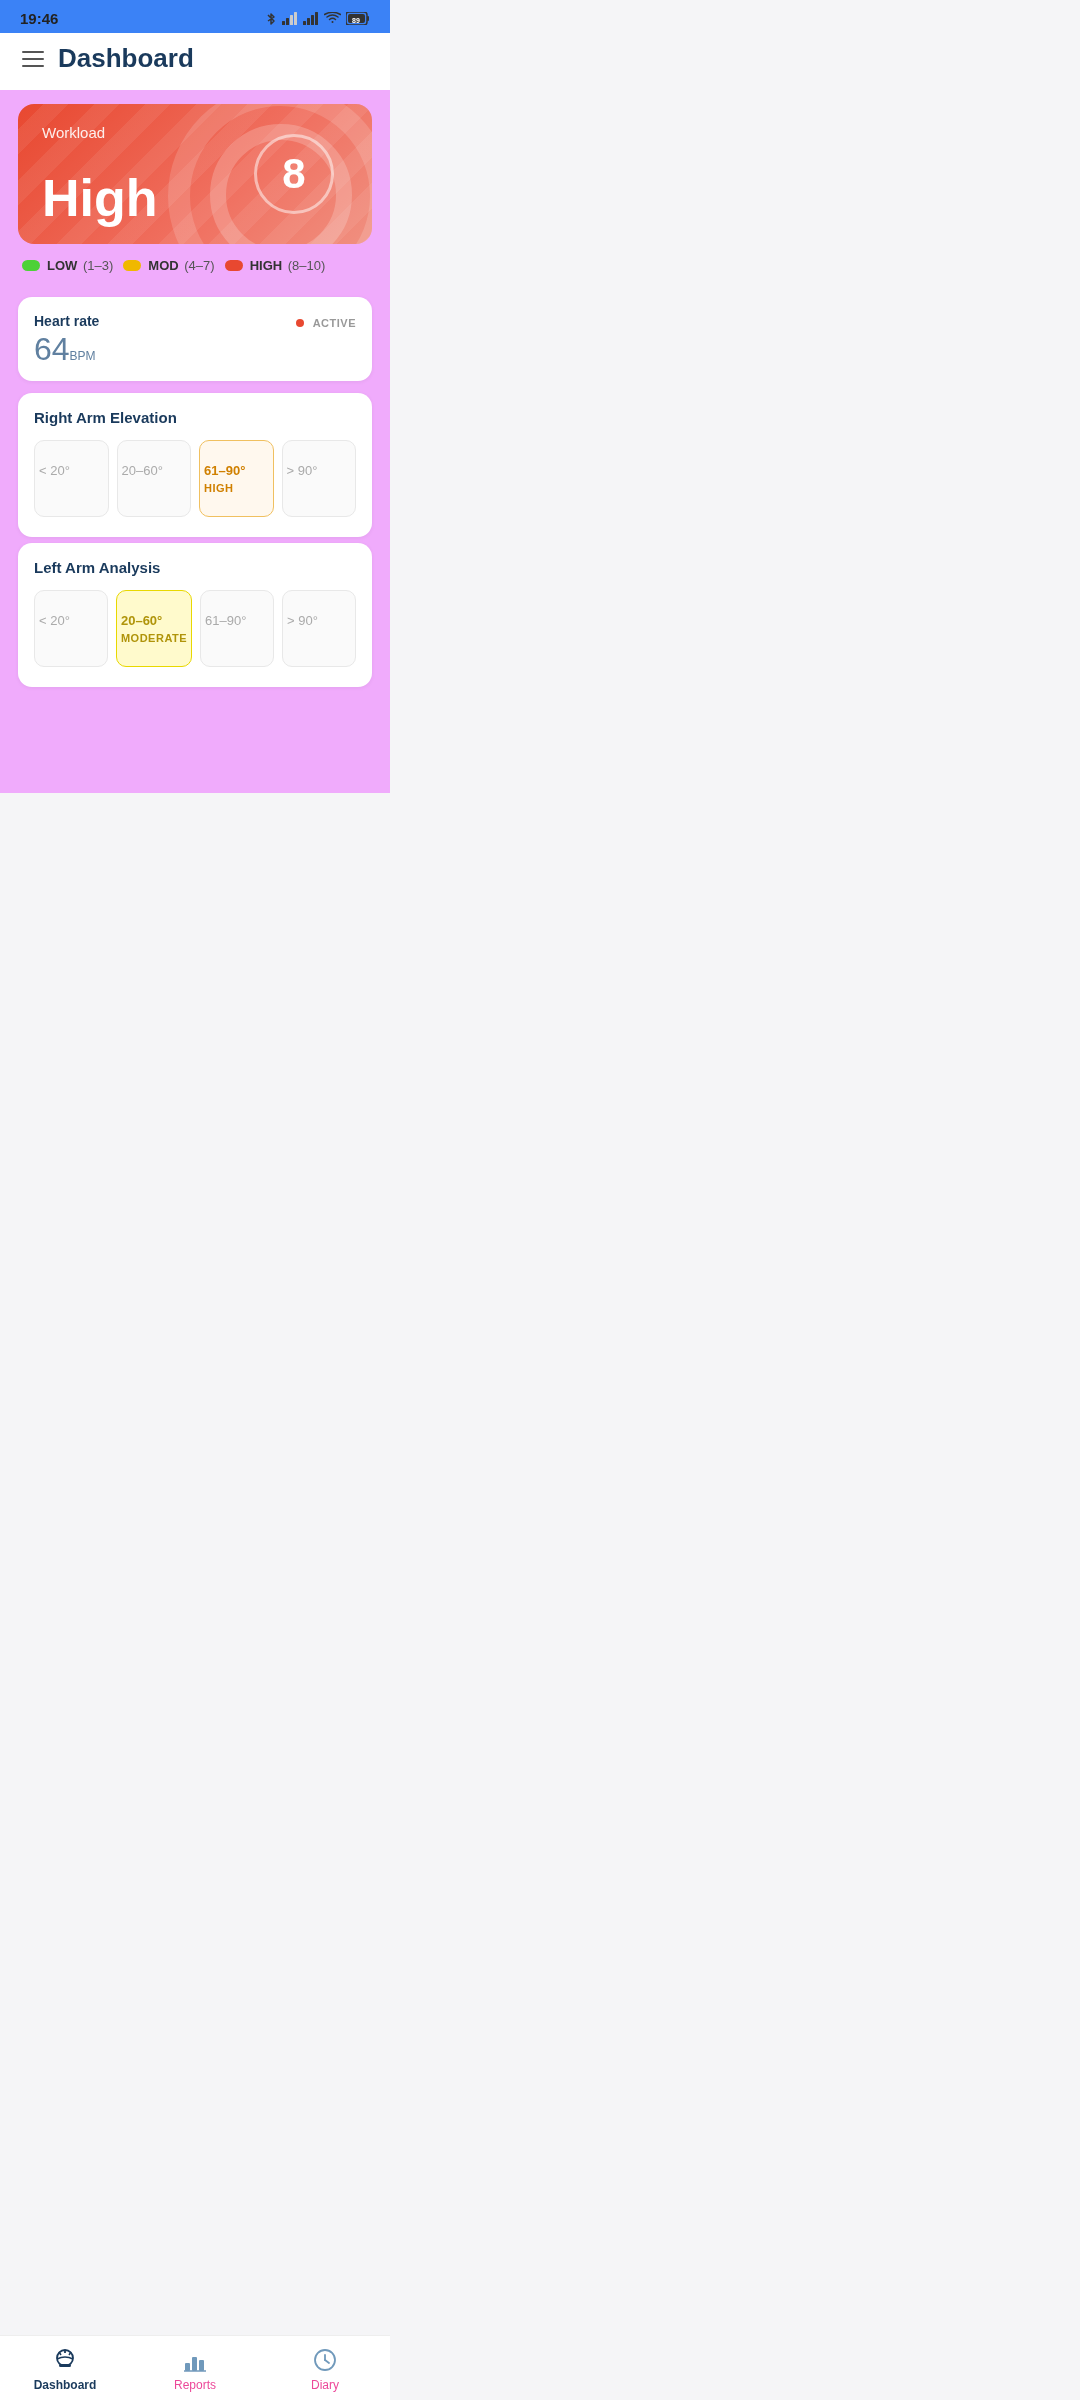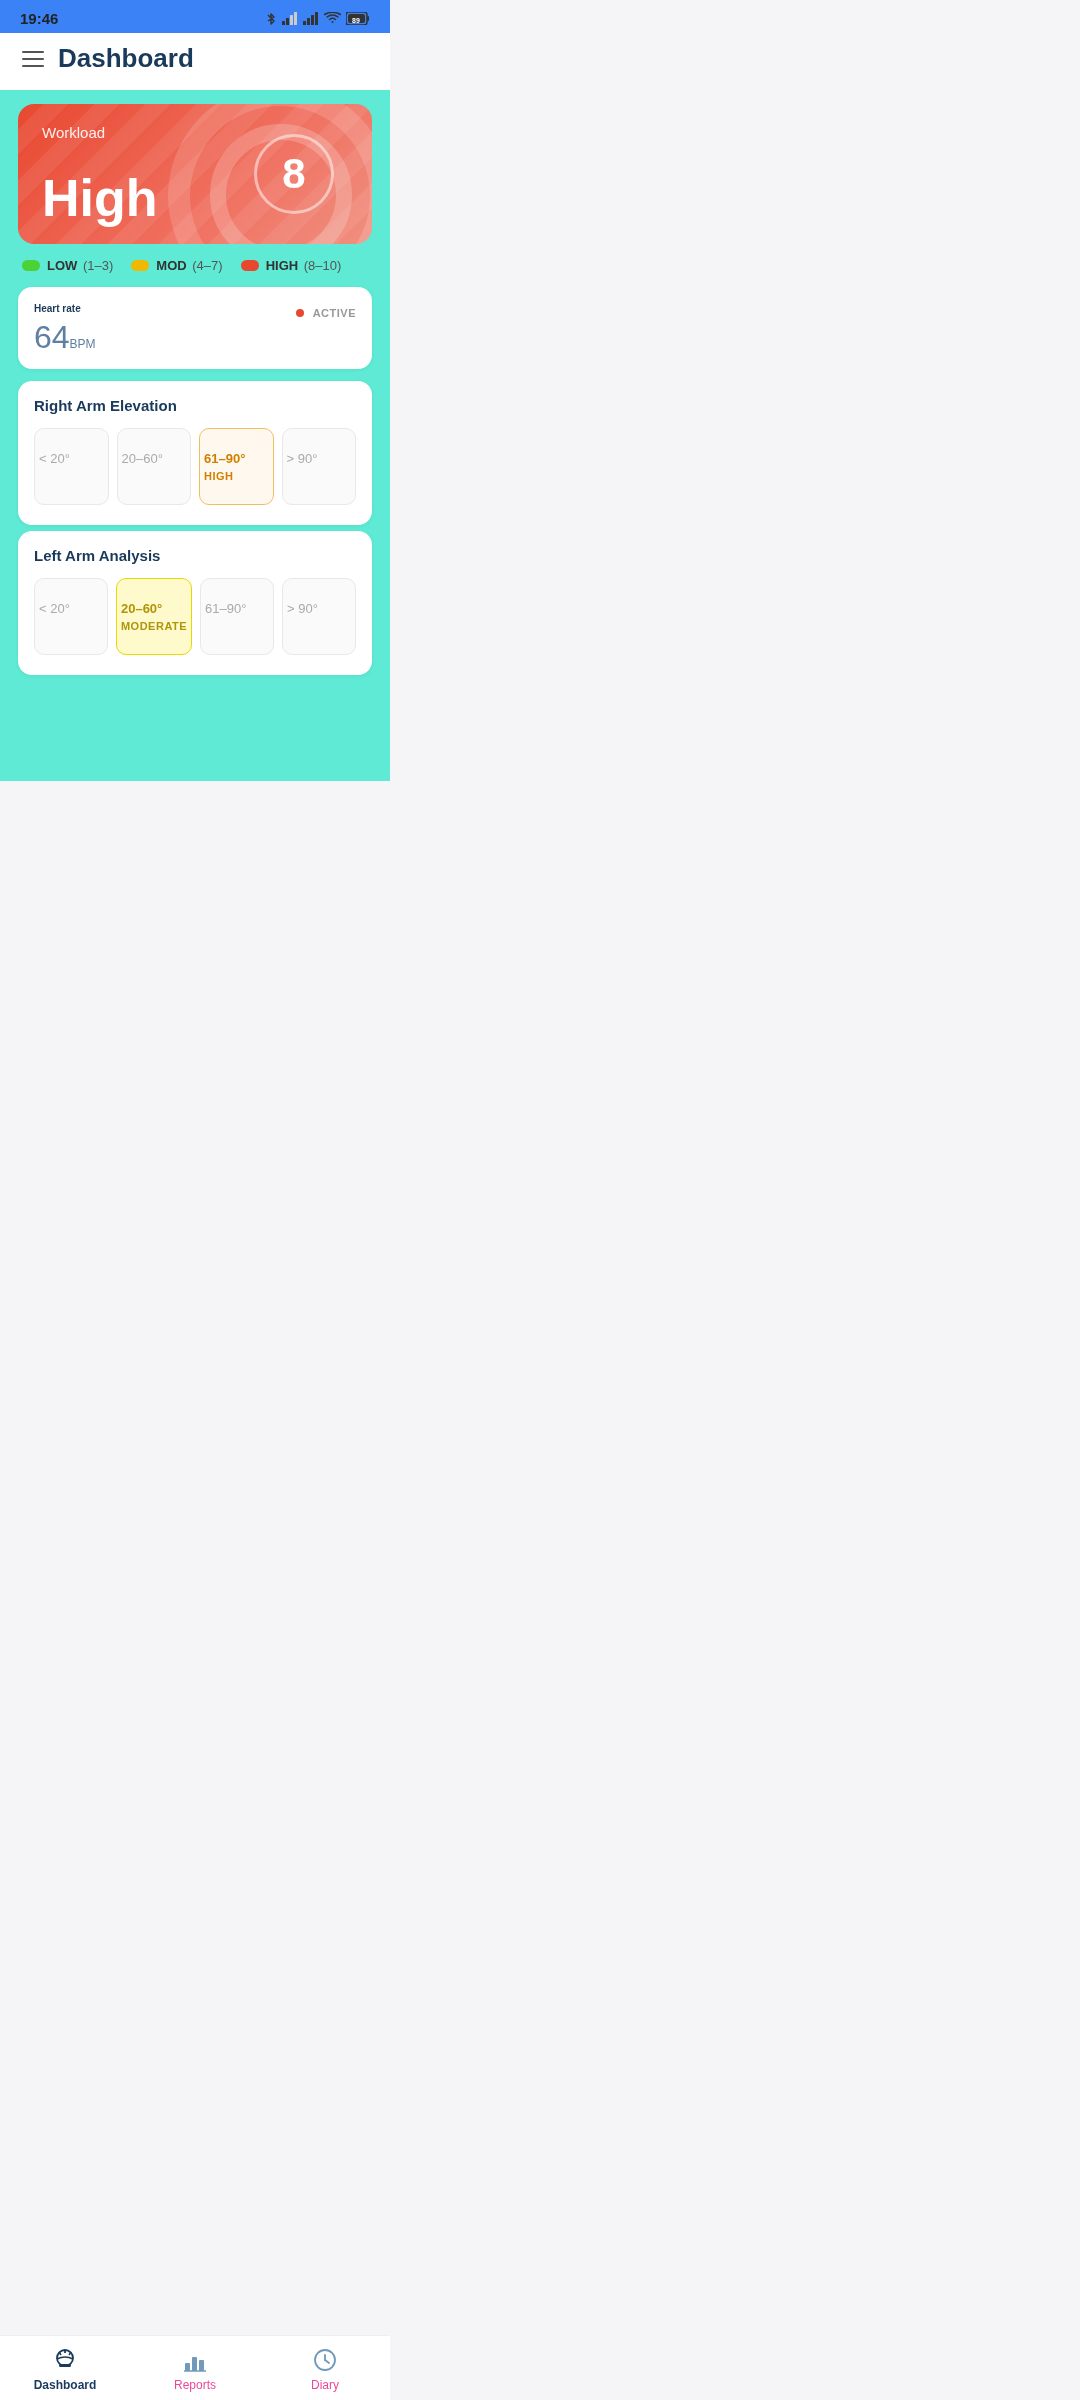--- a/index.html
+++ b/index.html
@@ -57,21 +57,21 @@
     }
     .header-title {
       font-size: 26px;
       font-weight: 600;
       color: #1a3a5c;
     }
 
     
     .main-content {
       padding: 14px 18px 100px;
-      background: #5eead4;
+      background: #f0abfc;
     }
 
     
     .workload-card {
       border-radius: 16px;
       background: linear-gradient(135deg, #e84830 0%, #f07060 60%, #f09080 100%);
       padding: 20px 24px;
       position: relative;
       overflow: hidden;
       margin-bottom: 14px;
@@ -146,22 +146,22 @@
     .workload-number {
       font-size: 42px;
       font-weight: 700;
       color: #fff;
     }
 
     
     .legend-row {
       display: flex;
       align-items: center;
-      gap: 18px;
-      margin-bottom: 14px;
+      gap: 10px;
+      margin-bottom: 24px;
       padding: 0 4px;
     }
     .legend-item {
       display: flex;
       align-items: center;
       gap: 7px;
       font-size: 13px;
       color: #555;
       font-weight: 500;
     }
@@ -182,21 +182,21 @@
       margin-bottom: 12px;
     }
     .card {
       background: #fff;
       border-radius: 14px;
       padding: 16px;
       flex: 1;
       box-shadow: 0 1px 4px rgba(0,0,0,0.06);
     }
     .card-title {
-      font-size: 10px;
+      font-size: 14px;
       font-weight: 700;
       color: #1a3a5c;
       margin-bottom: 4px;
     }
     .heart-rate-value {
       font-size: 32px;
       font-weight: 300;
       color: #6080a0;
       line-height: 1;
       margin-top: 10px;

